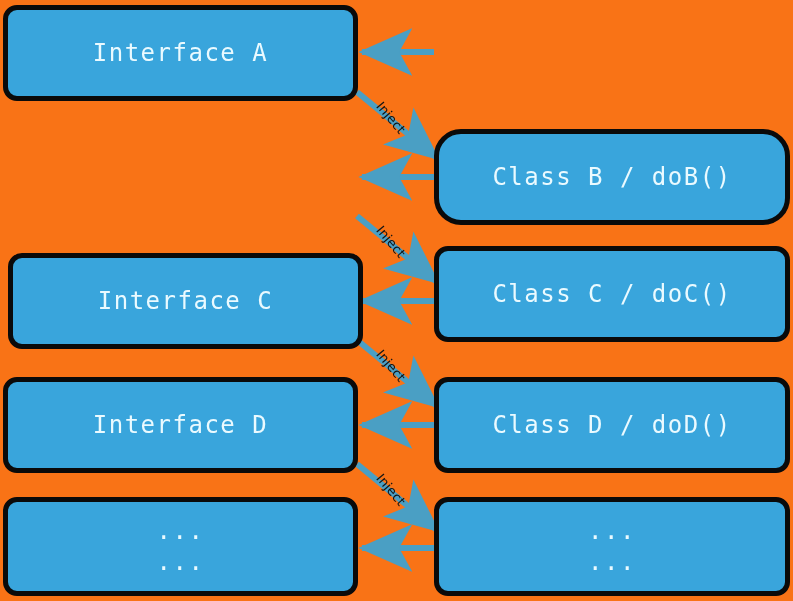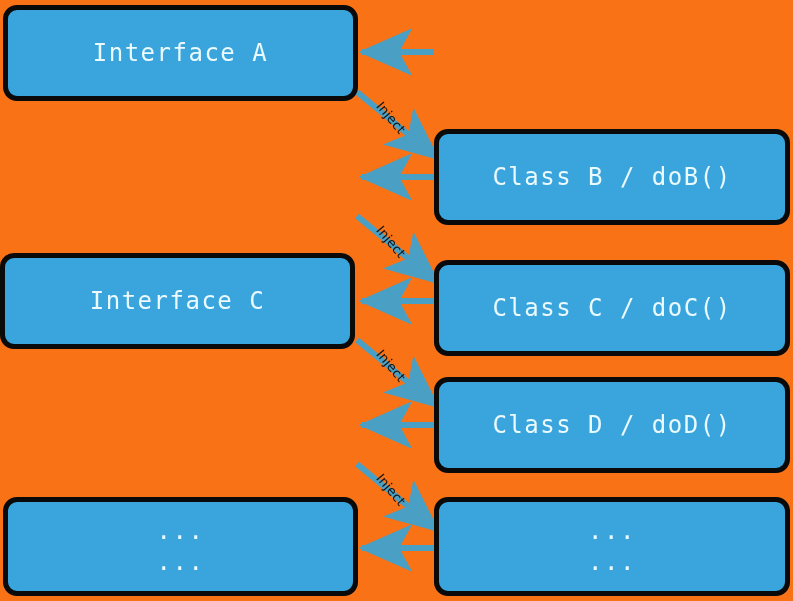--- a/index.html
+++ b/index.html
@@ -86,36 +86,39 @@
       <line x1="357" y1="340" x2="437" y2="406" stroke="#4a9fc4" stroke-width="6" marker-end="url(#ahead)"></line>
       <line x1="357" y1="464" x2="437" y2="530" stroke="#4a9fc4" stroke-width="6" marker-end="url(#ahead)"></line>
     </g>
   </svg>
 
   <div class="node" style="left:3px;  top:5px;   width:355px; height:96px;">
     <span class="ln">Interface A</span>
   </div>
 
 
-  <div class="node" style="left:0;  top:253px; width:355px; height:96px;">
+  <div class="node" style="left:8px;  top:253px; width:355px; height:96px;">
     <span class="ln">Interface C</span>
   </div>
 
+  <div class="node" style="left:3px;  top:377px; width:355px; height:96px;">
+    <span class="ln">Interface D</span>
+  </div>
 
   <div class="node" style="left:3px;  top:497px; width:355px; height:99px;">
     <span class="ln">...</span>
     <span class="ln">...</span>
   </div>
 
 
-  <div class="node" style="left:434px; top:129px; width:356px; height:96px;">
+  <div class="node" style="left:434px; top:129px; width:356px; height:96px;border-radius:27px;">
     <span class="ln">Class B / doB()</span>
   </div>
 
-  <div class="node" style="left:434px; top:260px; width:356px; height:96px;">
+  <div class="node" style="left:434px; top:246px; width:356px; height:96px;">
     <span class="ln">Class C / doC()</span>
   </div>
 
   <div class="node" style="left:434px; top:377px; width:356px; height:96px;justify-content:center;">
     <span class="ln">Class D / doD()</span>
   </div>
 
   <div class="node" style="left:434px; top:497px; width:356px; height:99px;">
     <span class="ln">...</span>
     <span class="ln">...</span>

